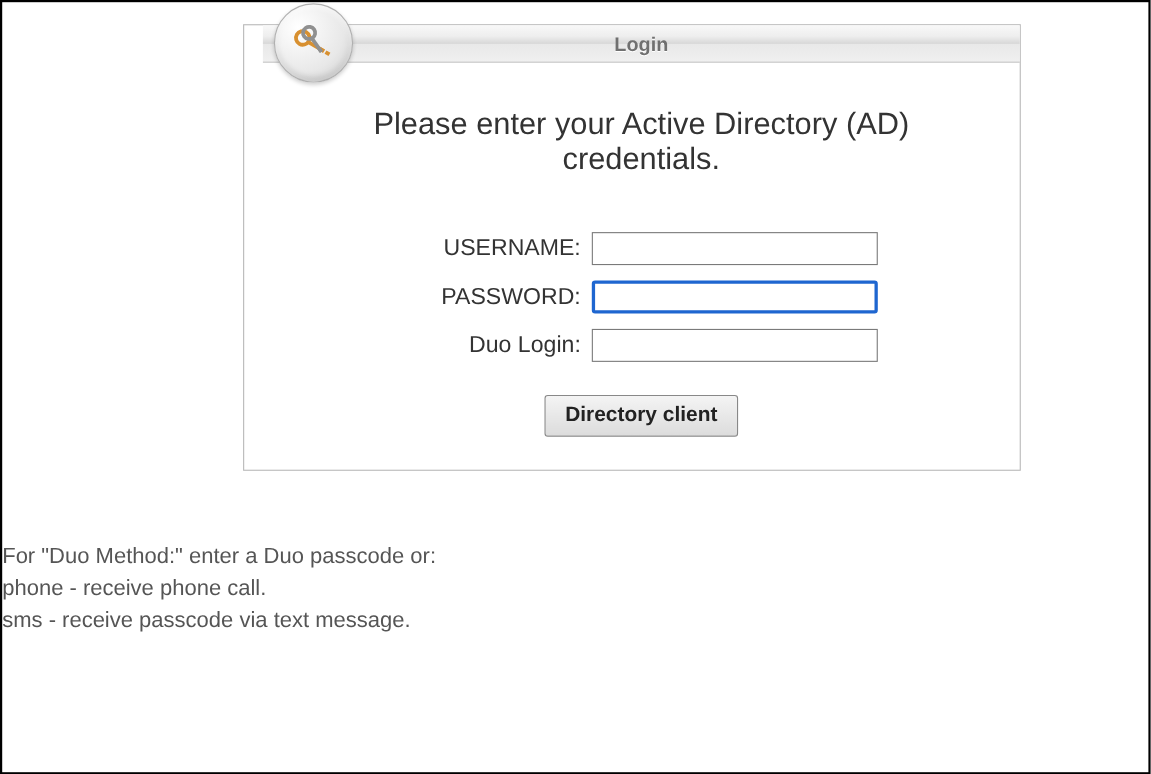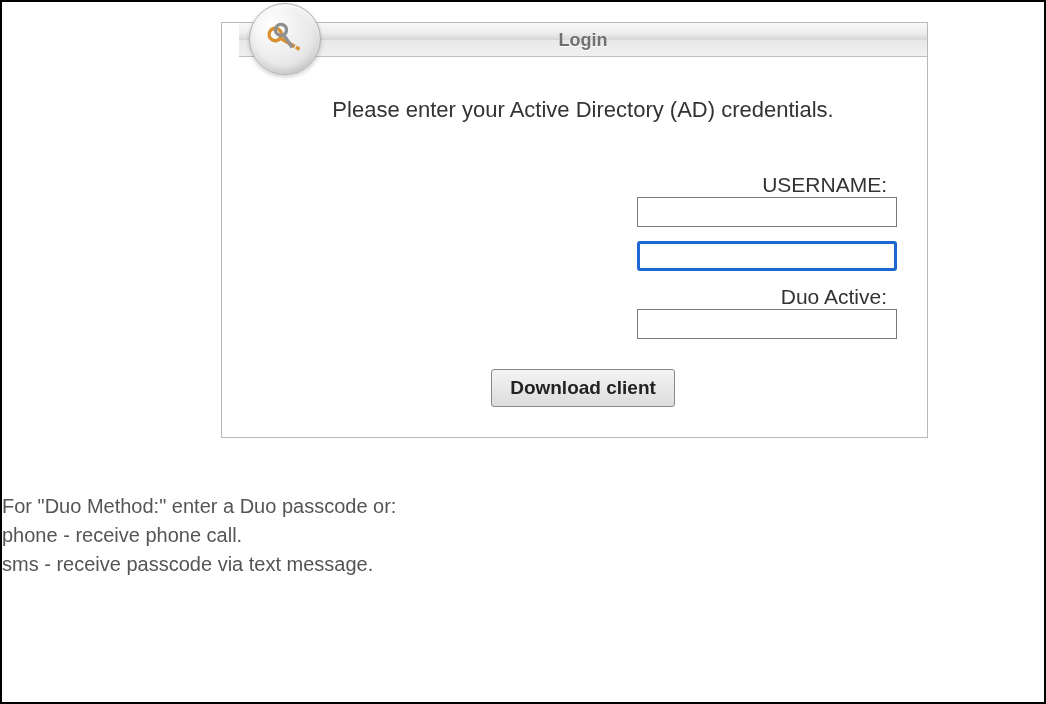--- a/index.html
+++ b/index.html
@@ -58,30 +58,29 @@
     }
     .key-badge svg {
       width: 44px;
       height: 44px;
     }
     .login-body {
       padding: 40px 30px 30px 30px;
       text-align: center;
     }
     .instruction {
-      font-size: 22px;
+      font-size: 28px;
       color: #333;
       margin-bottom: 50px;
     }
     .form-row {
       display: flex;
-      align-items: flex-end;
+      align-items: center;
       justify-content: center;
       margin-bottom: 14px;
-      flex-direction: column;
     }
     .form-label {
       width: 170px;
       text-align: right;
       padding-right: 10px;
       font-size: 21px;
       color: #333;
     }
     .form-input {
       width: 260px;
@@ -149,30 +148,31 @@
   </div>
   <div class="login-body">
     <div class="instruction">Please enter your Active Directory (AD) credentials.</div>
 
     <div class="form-row">
       <div class="form-label">USERNAME:</div>
       <input class="form-input" type="text" value="" style="">
     </div>
 
     <div class="form-row">
+      <div class="form-label">PASSWORD:</div>
       <input class="form-input focused" type="password" value="" style="">
     </div>
 
     <div class="form-row">
-      <div class="form-label">Duo Active:</div>
+      <div class="form-label">Duo Login:</div>
       <input class="form-input" type="text" value="" style="">
     </div>
 
     <div class="button-row">
-      <button class="download-btn">Download client</button>
+      <button class="download-btn">Directory client</button>
     </div>
   </div>
 </div>
 
 <div class="help-text">
   <p>For "Duo Method:" enter a Duo passcode or:</p>
   <p>phone - receive phone call.</p>
   <p>sms - receive passcode via text message.</p>
 </div>
 

